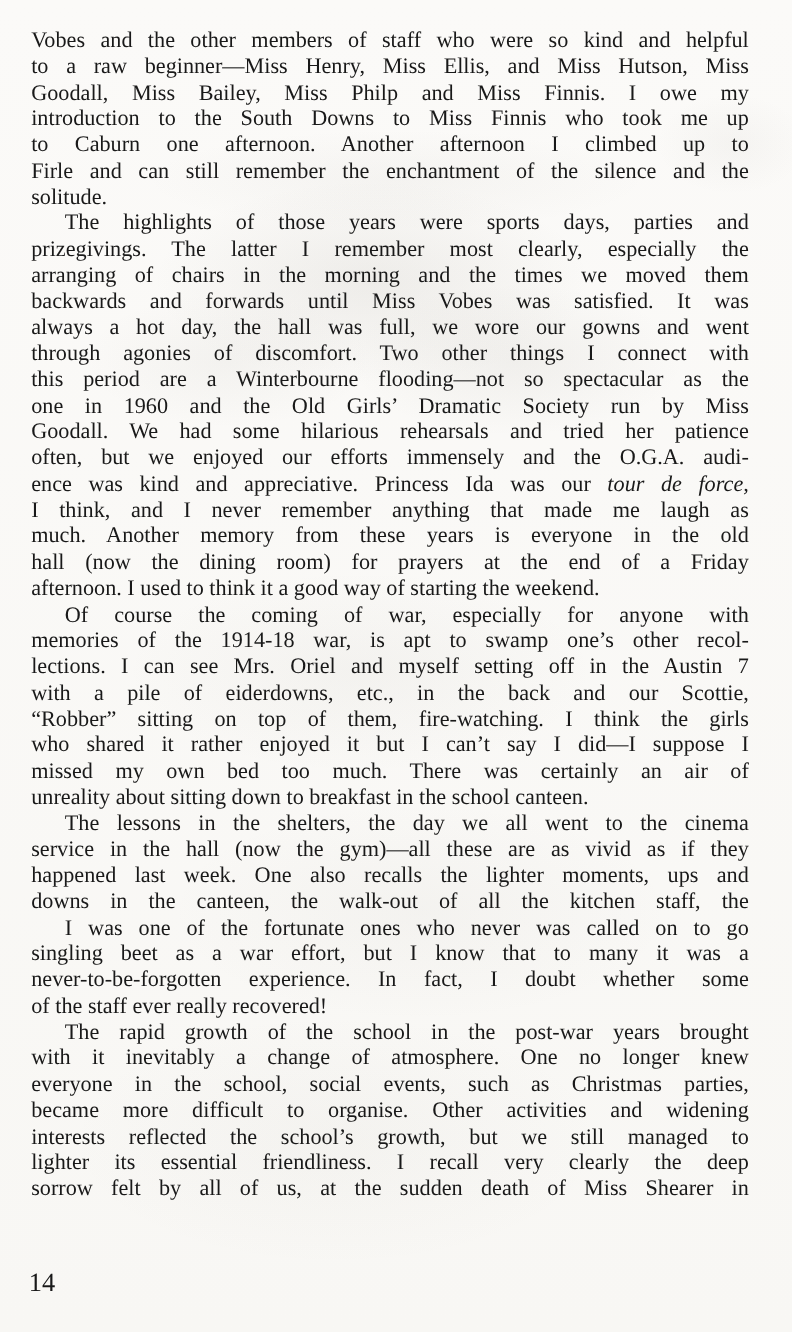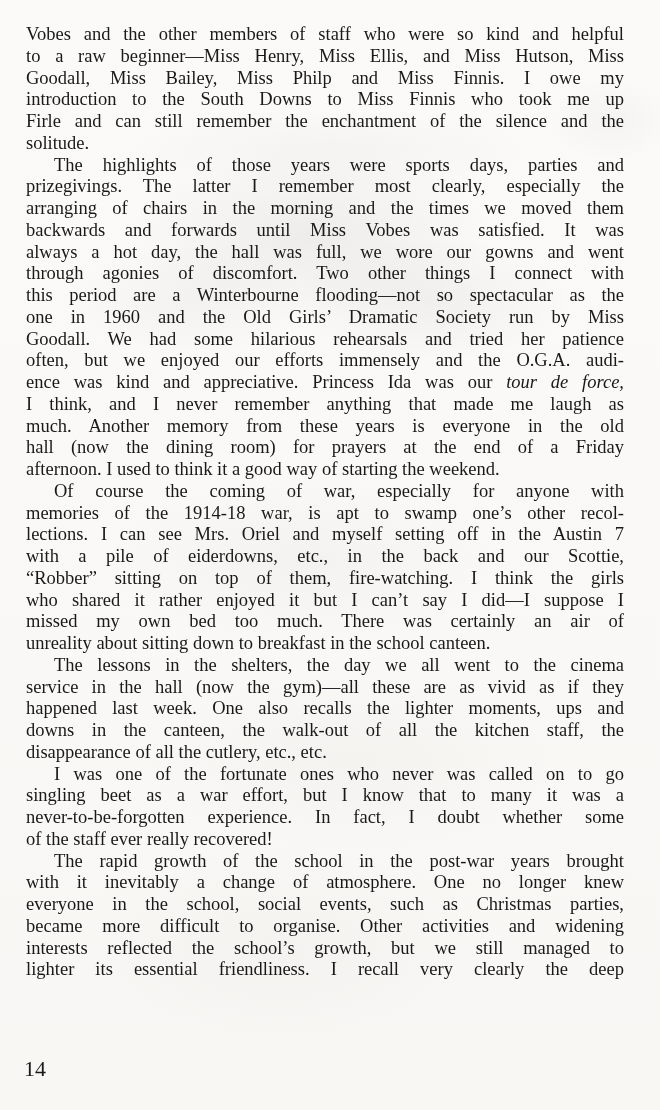--- a/index.html
+++ b/index.html
@@ -68,20 +68,21 @@
 </head>
 <body>
 
 <div class="page">
   <div class="text-block">
       <div class="paragraph">
         <div class="line"><span>Vobes and the other members of staff who were so kind and helpful</span></div>
         <div class="line"><span>to a raw beginner—Miss Henry, Miss Ellis, and Miss Hutson, Miss</span></div>
         <div class="line"><span>Goodall, Miss Bailey, Miss Philp and Miss Finnis. I owe my</span></div>
         <div class="line"><span>introduction to the South Downs to Miss Finnis who took me up</span></div>
+        <div class="line"><span>to Caburn one afternoon. Another afternoon I climbed up to</span></div>
         <div class="line"><span>Firle and can still remember the enchantment of the silence and the</span></div>
         <div class="line last"><span>solitude.</span></div>
       </div>
       <div class="paragraph">
         <div class="line indent"><span>The highlights of those years were sports days, parties and</span></div>
         <div class="line"><span>prizegivings. The latter I remember most clearly, especially the</span></div>
         <div class="line"><span>arranging of chairs in the morning and the times we moved them</span></div>
         <div class="line"><span>backwards and forwards until Miss Vobes was satisfied. It was</span></div>
         <div class="line"><span>always a hot day, the hall was full, we wore our gowns and went</span></div>
         <div class="line"><span>through agonies of discomfort. Two other things I connect with</span></div>
@@ -103,31 +104,31 @@
         <div class="line"><span>“Robber” sitting on top of them, fire-watching. I think the girls</span></div>
         <div class="line"><span>who shared it rather enjoyed it but I can’t say I did—I suppose I</span></div>
         <div class="line"><span>missed my own bed too much. There was certainly an air of</span></div>
         <div class="line last"><span>unreality about sitting down to breakfast in the school canteen.</span></div>
       </div>
       <div class="paragraph">
         <div class="line indent"><span>The lessons in the shelters, the day we all went to the cinema</span></div>
         <div class="line"><span>service in the hall (now the gym)—all these are as vivid as if they</span></div>
         <div class="line"><span>happened last week. One also recalls the lighter moments, ups and</span></div>
         <div class="line"><span>downs in the canteen, the walk-out of all the kitchen staff, the</span></div>
-        <div class="line last"><span>disappearance of all the cutlery, etc., etc.</span></div>
       </div>
       <div class="paragraph">
         <div class="line indent"><span>I was one of the fortunate ones who never was called on to go</span></div>
         <div class="line"><span>singling beet as a war effort, but I know that to many it was a</span></div>
         <div class="line"><span>never-to-be-forgotten experience. In fact, I doubt whether some</span></div>
         <div class="line last"><span>of the staff ever really recovered!</span></div>
       </div>
       <div class="paragraph">
         <div class="line indent"><span>The rapid growth of the school in the post-war years brought</span></div>
         <div class="line"><span>with it inevitably a change of atmosphere. One no longer knew</span></div>
         <div class="line"><span>everyone in the school, social events, such as Christmas parties,</span></div>
         <div class="line"><span>became more difficult to organise. Other activities and widening</span></div>
         <div class="line"><span>interests reflected the school’s growth, but we still managed to</span></div>
         <div class="line"><span>lighter its essential friendliness. I recall very clearly the deep</span></div>
+        <div class="line"><span>sorrow felt by all of us, at the sudden death of Miss Shearer in</span></div>
       </div>
     </div>
   <div class="page-number">14</div>
 </div>
 
 </body></html>

